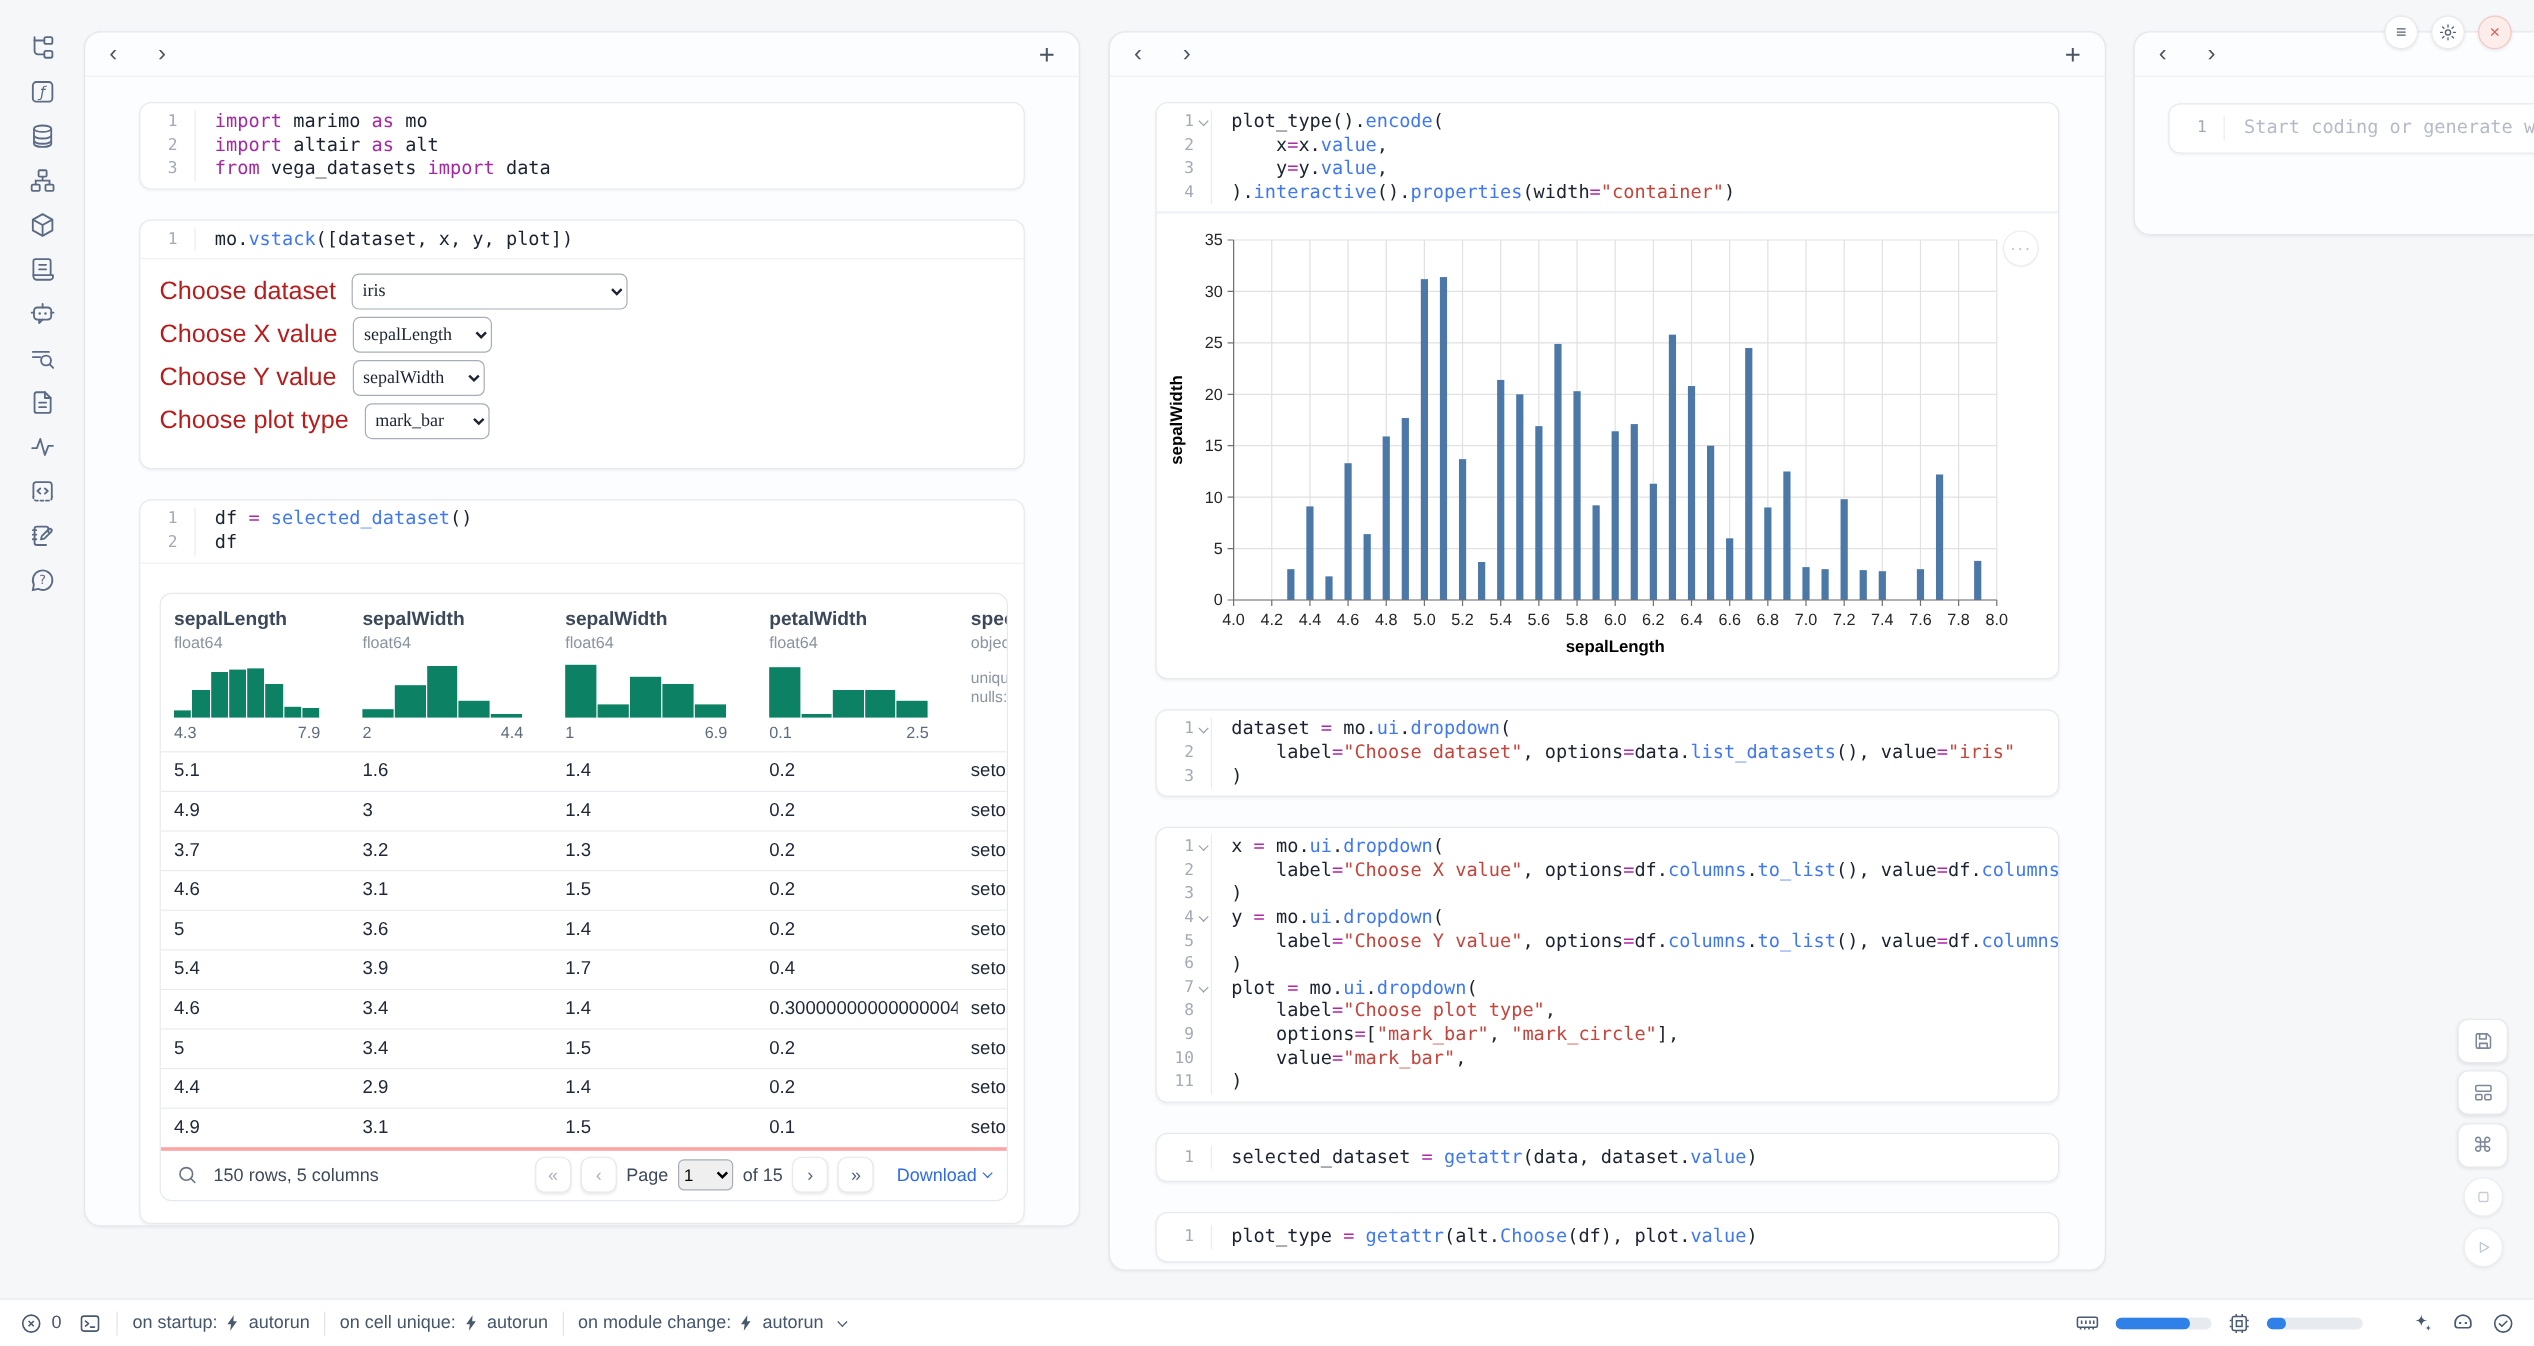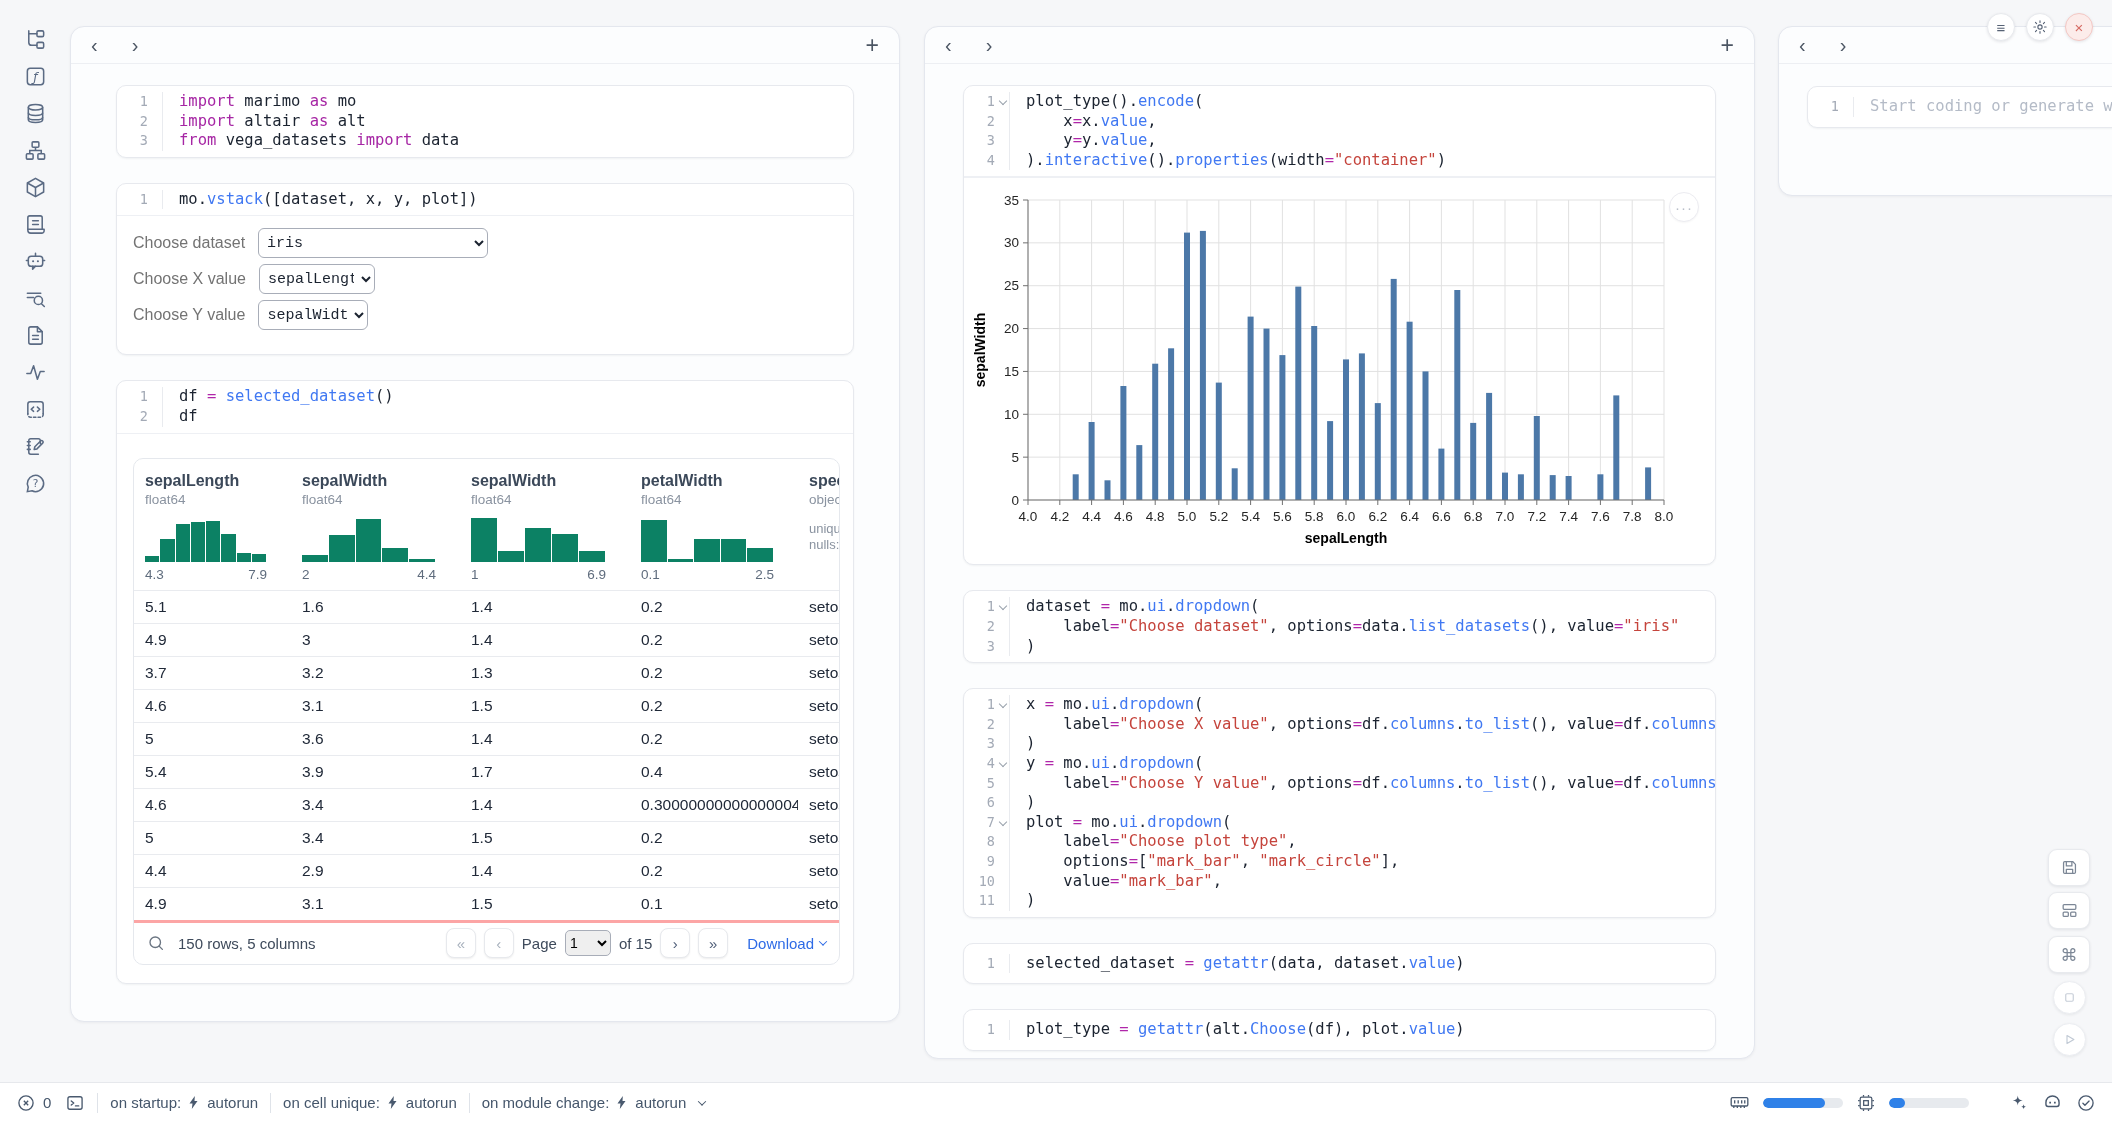--- a/index.html
+++ b/index.html
@@ -41,23 +41,23 @@
   .t-k { color:#a626a4; } .t-o { color:#b026a9; } .t-f { color:#4078f2; }
   .t-s { color:#c5443c; } .t-p { color:#1b2330; }
 
   
   .chev { display:inline-block; width:6px; height:6px; border-right:1.5px solid currentColor;
     border-bottom:1.5px solid currentColor; transform:rotate(45deg) translate(-1px,-1px); margin-left:6px; }
 
   
   .controls { padding:12px 16px 18px; }
   .ctl-row { display:flex; align-items:center; height:30px; margin-bottom:6px; }
-  .ctl-label { font-size:16px; color:#737373;text-align:center; }
+  .ctl-label { font-size:21px; color:#b91c1c;text-align:center; }
   .ctl-row select { margin-left:13px; height:30px; font-size:15px;
-    font-family:Liberation Mono, monospace; color:#1b2330; border:1px solid #a8adb8;
+    font-family:Liberation Serif, serif; color:#1b2330; border:1px solid #a8adb8;
     border-radius:6px; background:#fff; padding:0 4px; }
   .w-dataset { width:230px; } .w-x { width:116px; } .w-y { width:110px; } .w-plot { width:104px; }
 
   
   .dtable { margin:24px 13px 18px 16px; border:1px solid #e5e8ed; border-radius:10px; overflow:hidden; background:#fff; }
   .thead { display:flex; padding:13px 0 8px; }
   .th { flex:none; padding-left:11px; cursor:pointer; }
   .c0 { width:157px; } .c1 { width:169px; } .c2 { width:170px; } .c3 { width:168px; }
   .c4 { flex:1; overflow:hidden; }
   .th-name { font-weight:bold; font-size:16px; color:#3b4859; white-space:nowrap; }
@@ -253,20 +253,24 @@
           <span class="ctl-label">Choose dataset</span>
           <select class="w-dataset"><option>iris</option></select>
         </div>
         <div class="ctl-row">
           <span class="ctl-label">Choose X value</span>
           <select class="w-x"><option>sepalLength</option></select>
         </div>
         <div class="ctl-row">
           <span class="ctl-label">Choose Y value</span>
           <select class="w-y"><option>sepalWidth</option></select>
+        </div>
+        <div class="ctl-row">
+          <span class="ctl-label">Choose plot type</span>
+          <select class="w-plot"><option>mark_bar</option></select>
         </div>
       </div>
     </div>
 
     <div class="cell">
       <div class="code code-sep">
           <div class="gutter">
             <div class="ln">1</div>
             <div class="ln">2</div>
           </div>

